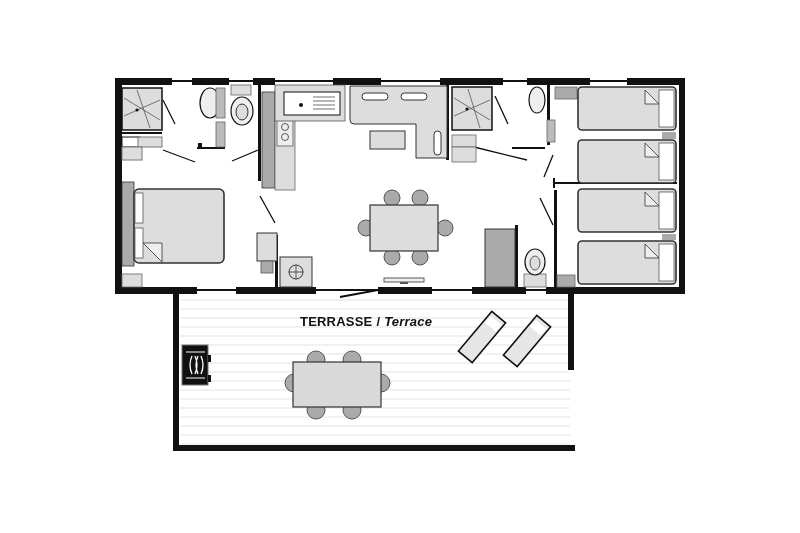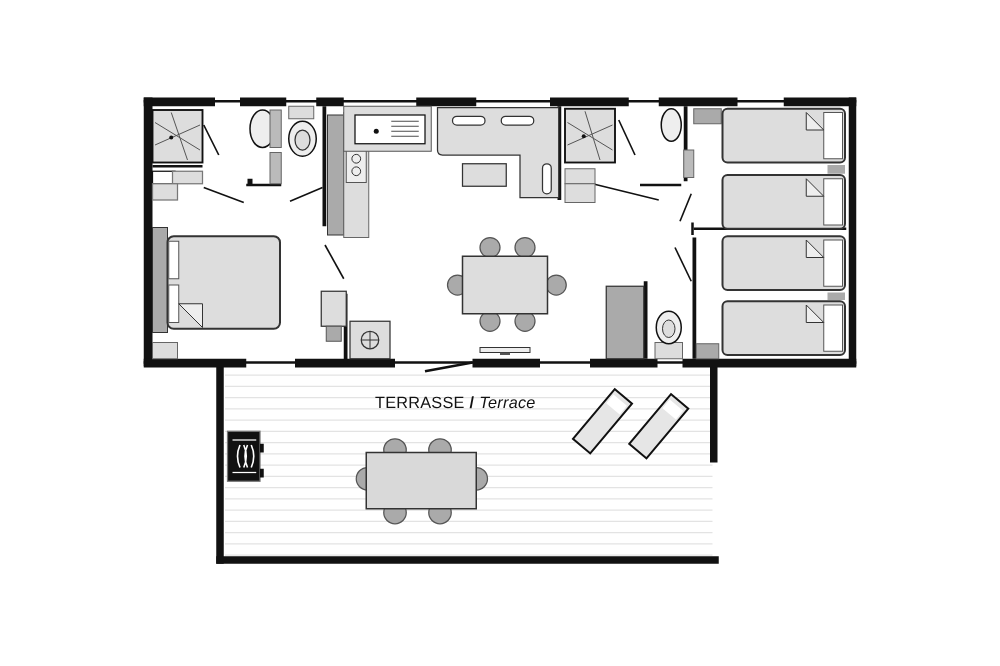--- a/index.html
+++ b/index.html
@@ -1,21 +1,21 @@
 <!DOCTYPE html>
 <html><head>
 <meta charset="utf-8">
 <style>
   html, body { margin: 0; padding: 0; background: #ffffff; }
   body { width: 800px; height: 533px; position: relative; overflow: hidden; font-family: "Liberation Sans", sans-serif; }
   #plan { position: absolute; left: 0; top: 0; width: 800px; height: 533px; }
   .terrace-label { position: absolute; left: 300px; top: 314px; font-size: 13px; color: #111; white-space: nowrap; letter-spacing: 0.2px; }
-  .terrace-label .fr { font-weight: normal; margin-top: 22px; }
+  .terrace-label .fr { font-weight: bold; margin-top: 22px; }
   .terrace-label .sep { font-weight: bold; margin: 0 4px; }
-  .terrace-label .en { font-style: italic; font-weight: normal; }
+  .terrace-label .en { font-style: italic; font-weight: bold; }
 </style>
 </head>
 <body>
 
 <svg id="plan" viewBox="0 0 800 533" xmlns="http://www.w3.org/2000/svg">
 
   <g>
     <g stroke="#e3e3e3" stroke-width="1">
       <line x1="180" y1="300" x2="570" y2="300"></line>
       <line x1="180" y1="309" x2="570" y2="309"></line>

